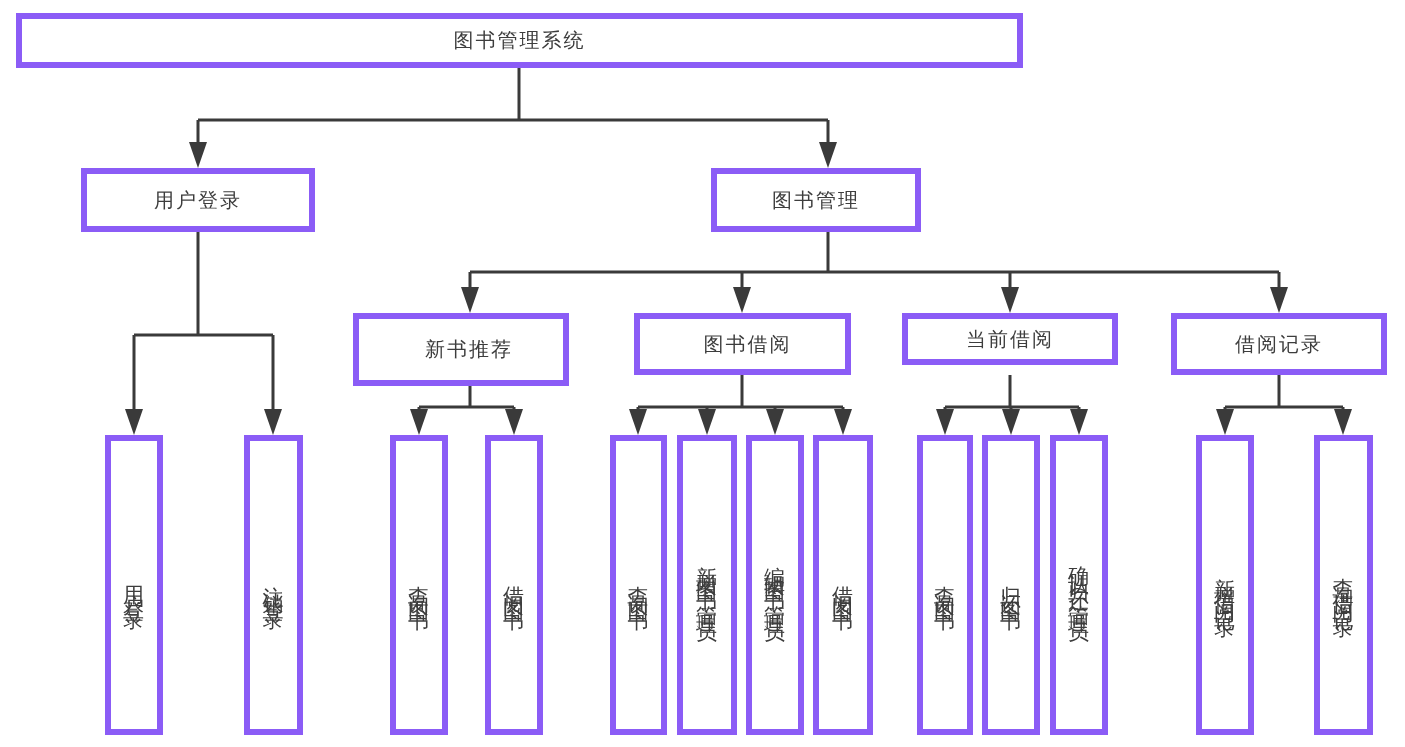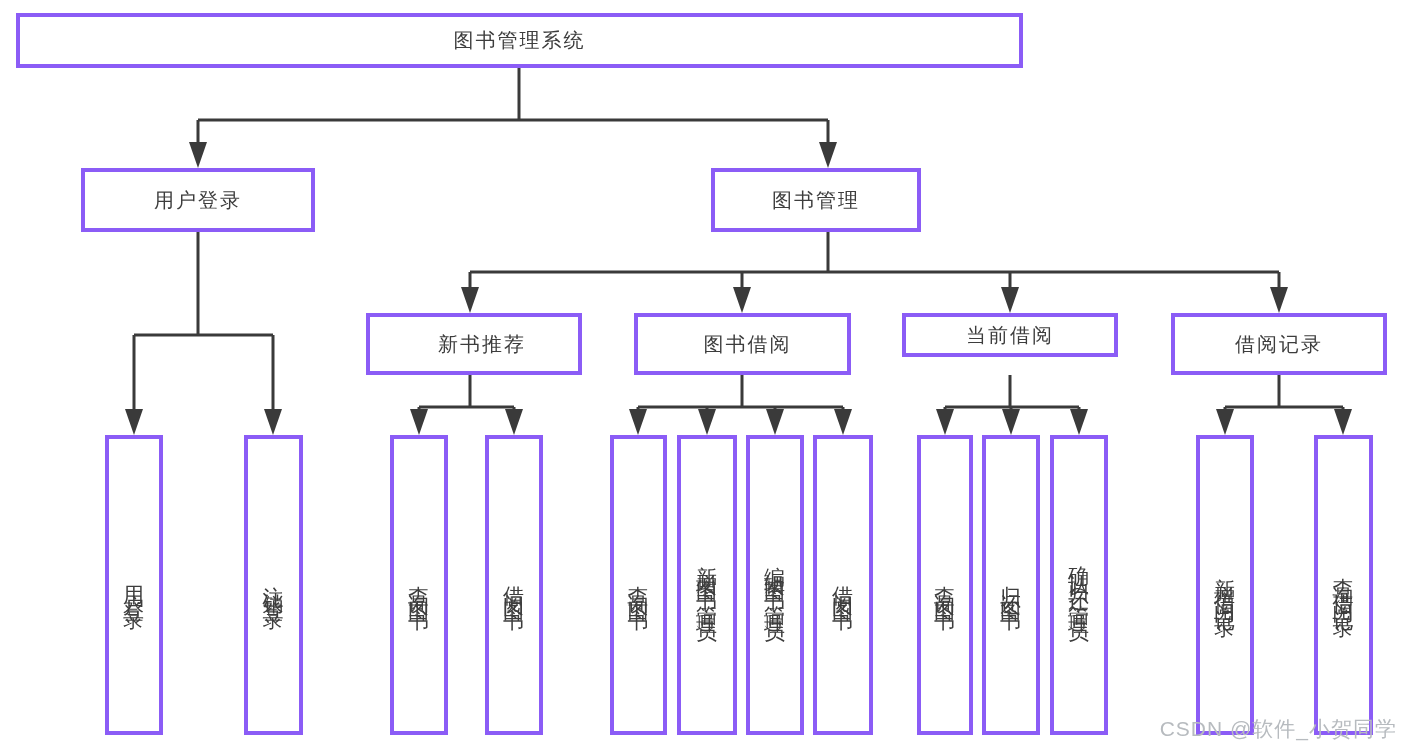--- a/index.html
+++ b/index.html
@@ -10,21 +10,21 @@
     font-family:"Liberation Sans","DejaVu Sans",sans-serif;
     overflow:hidden;
   }
   .connectors{
     position:absolute;left:0;top:0;width:1405px;height:747px;z-index:1;
   }
   .node{
     position:absolute;
     box-sizing:border-box;
     background:#ffffff;
-    border:4px solid #8b5cf6;
+    border:6px solid #8b5cf6;
     color:#3d3d3d;
     display:flex;align-items:center;justify-content:center;
     z-index:2;
   }
   .hbox{
     font-size:20px;
     letter-spacing:2px;
     white-space:nowrap;
   }
   .vbox{
@@ -94,38 +94,37 @@
       <polygon points="1216,409 1234,409 1225,435"></polygon>
       <polygon points="1334,409 1352,409 1343,435"></polygon>
     </g>
   </svg>
 
   <div class="node hbox" style="left:16px;top:13px;width:1007px;height:55px;">图书管理系统</div>
 
   <div class="node hbox" style="left:81px;top:168px;width:234px;height:64px;">用户登录</div>
   <div class="node hbox" style="left:711px;top:168px;width:210px;height:64px;">图书管理</div>
 
-  <div class="node hbox" style="left:366px;top:313px;width:216px;height:62px;padding-left:16px;">新书推荐</div>
+  <div class="node hbox" style="left:353px;top:313px;width:216px;height:73px;padding-left:16px;">新书推荐</div>
   <div class="node hbox" style="left:634px;top:313px;width:217px;height:62px;padding-left:10px;">图书借阅</div>
-  <div class="node hbox" style="left:902px;top:313px;width:216px;height:44px;">当前借阅</div>
+  <div class="node hbox" style="left:902px;top:313px;width:216px;height:52px;">当前借阅</div>
   <div class="node hbox" style="left:1171px;top:313px;width:216px;height:62px;">借阅记录</div>
 
   <div class="node vbox" style="left:105px;top:435px;width:58px;height:300px;">用户登录</div>
   <div class="node vbox" style="left:244px;top:435px;width:59px;height:300px;">注销登录</div>
 
   <div class="node vbox" style="left:390px;top:435px;width:58px;height:300px;">查询图书</div>
   <div class="node vbox" style="left:485px;top:435px;width:58px;height:300px;">借阅图书</div>
 
   <div class="node vbox" style="left:610px;top:435px;width:57px;height:300px;">查询图书</div>
   <div class="node vbox" style="left:677px;top:435px;width:60px;height:300px;">新增图书（管理员）</div>
   <div class="node vbox" style="left:746px;top:435px;width:58px;height:300px;">编辑图书（管理员）</div>
   <div class="node vbox" style="left:813px;top:435px;width:60px;height:300px;">借阅图书</div>
 
   <div class="node vbox" style="left:917px;top:435px;width:56px;height:300px;">查询图书</div>
   <div class="node vbox" style="left:982px;top:435px;width:58px;height:300px;">归还图书</div>
   <div class="node vbox" style="left:1050px;top:435px;width:58px;height:300px;">确认归还（管理员）</div>
 
   <div class="node vbox" style="left:1196px;top:435px;width:58px;height:300px;">新增借阅记录</div>
   <div class="node vbox" style="left:1314px;top:435px;width:59px;height:300px;">查询借阅记录</div>
 
-  <div class="watermark">CSDN @软件_小贺同学</div>
 
 </div>
 
 </body></html>

